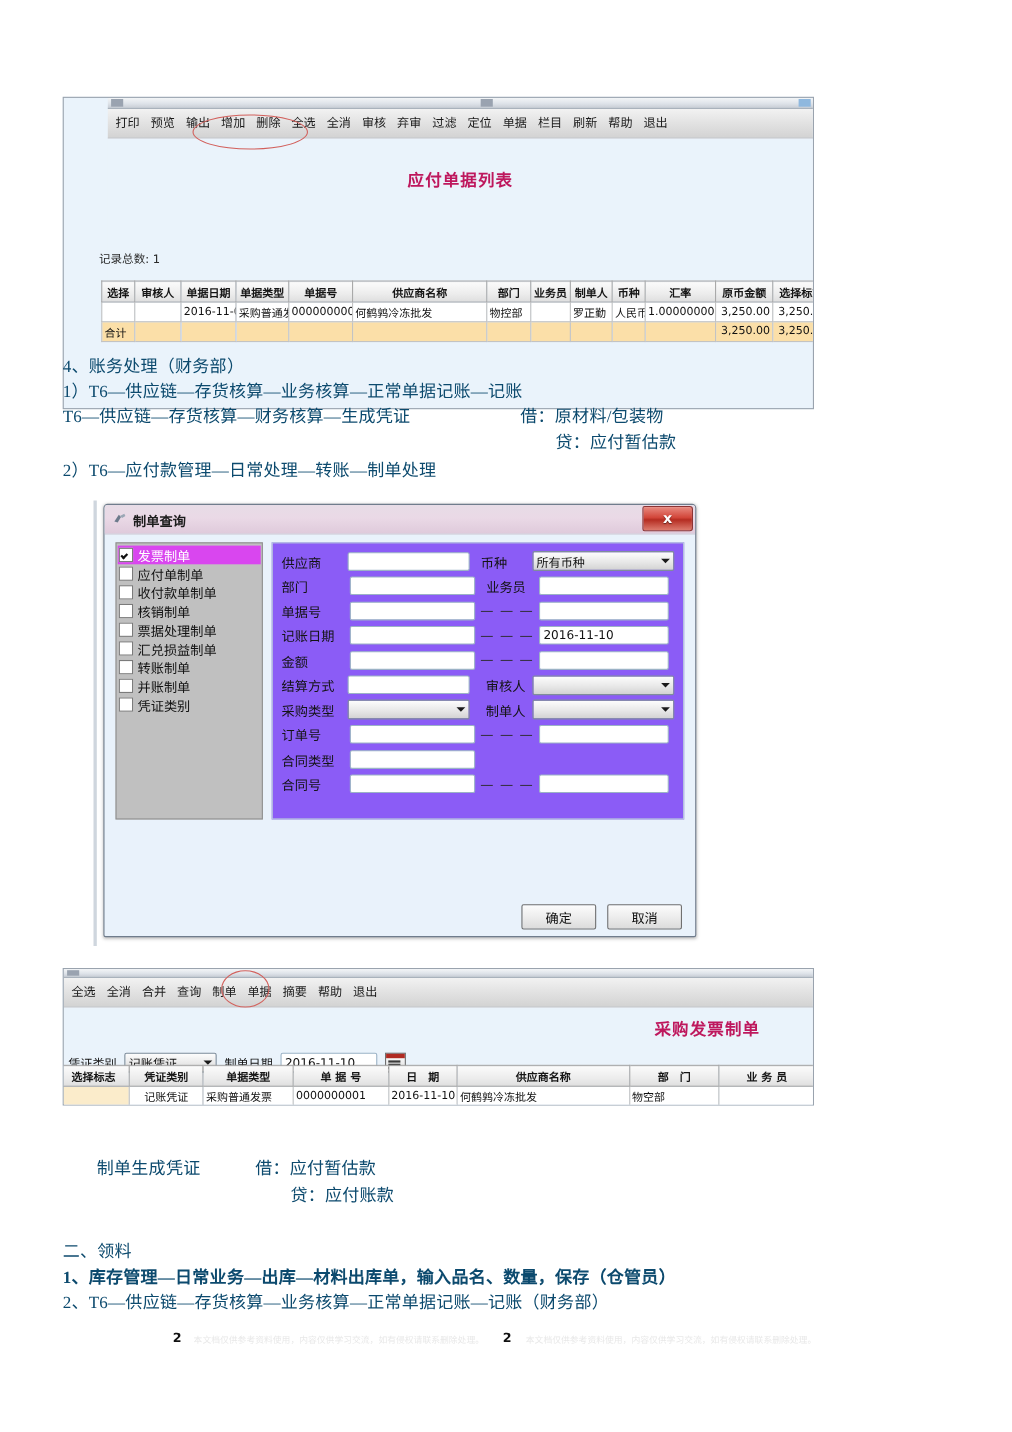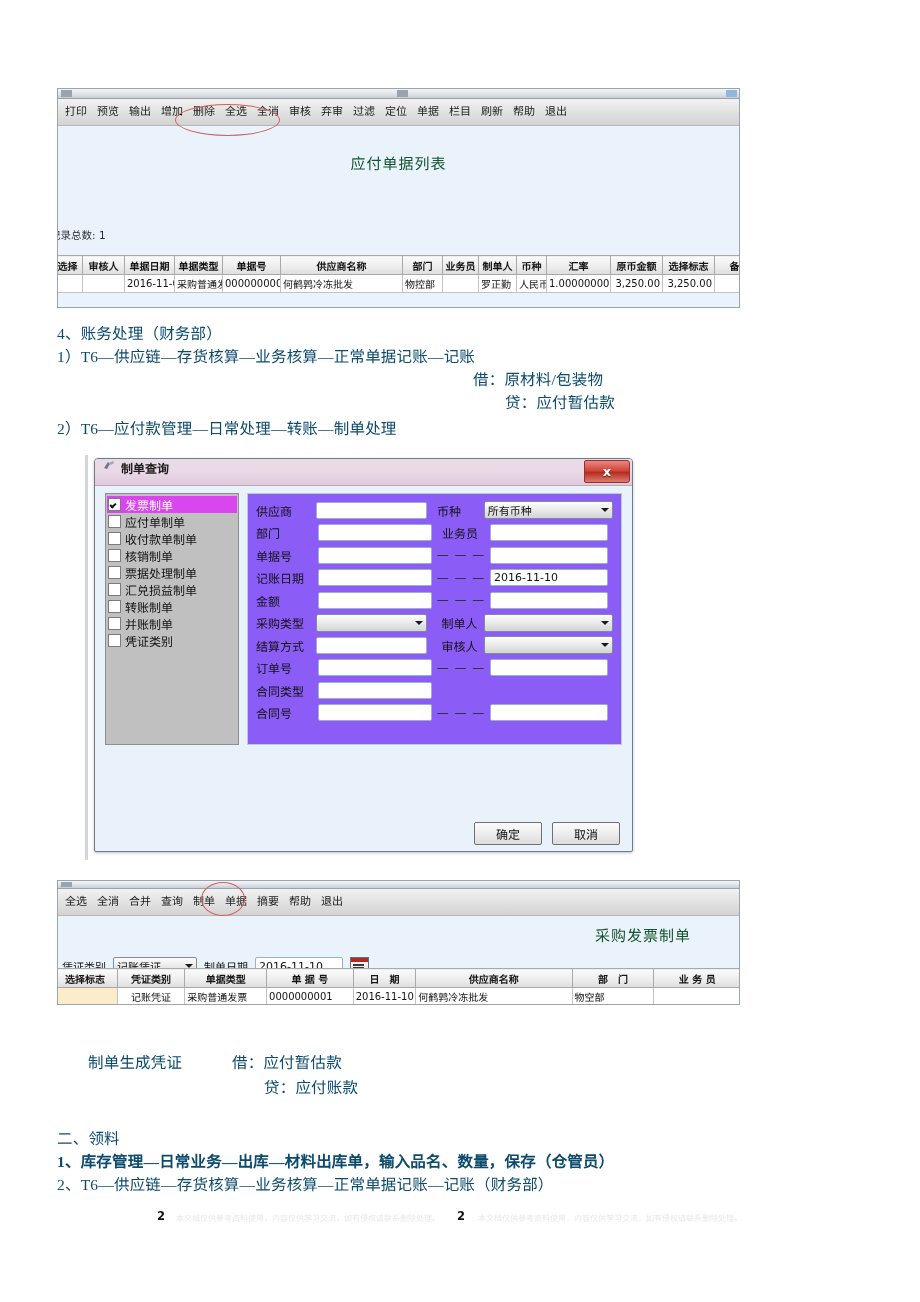--- a/index.html
+++ b/index.html
@@ -70,22 +70,22 @@
     padding: 2px 5px;
     white-space: nowrap;
     line-height: 14px;
   }
   .shot-body {
     background: #eaf3fb;
     position: relative;
   }
   .shot-title {
     text-align: center;
-    color: #14532d;
-    font-weight: normal;
+    color: #be185d;
+    font-weight: bold;
     font-family: "DejaVu Sans", "Liberation Sans", sans-serif;
     font-size: 15px;
     letter-spacing: 1px;
   }
   .shot-subnote {
     font-family: "DejaVu Sans", "Liberation Sans", sans-serif;
     font-size: 10.5px;
     color: #2a2a2a;
     position: absolute;
   }
@@ -133,20 +133,21 @@
     border: 1px solid #6f7c8c;
     border-radius: 4px 4px 2px 2px;
     box-shadow: 0 1px 3px rgba(0,0,0,.25);
   }
   .dlg-titlebar {
     height: 26px;
     background: linear-gradient(180deg,#e7dce6 0%, #ead9e6 45%, #dfcadb 100%);
     border-bottom: 1px solid #b9a8b6;
     border-radius: 3px 3px 0 0;
     display: flex;
+    align-items: center;
     position: relative;
   }
   .dlg-icon {
     width: 14px; height: 14px;
     margin: 0 5px 0 7px;
     position: relative;
   }
   .dlg-title-text {
     font-family: "DejaVu Sans", "Liberation Sans", sans-serif;
     font-size: 12px;
@@ -374,21 +375,21 @@
     color: #e8e8e8;
     white-space: nowrap;
     overflow: hidden;
   }
 </style>
 </head>
 <body>
 
 <div class="page">
 
-  <div class="shot" style="left:57px; top:88px; width:683px; height:220px; border:1px solid #9aa3ae;">
+  <div class="shot" style="left:57px; top:88px; width:683px; height:284px; border:1px solid #9aa3ae;padding-left:40px;">
 
     <div class="shot-titlebar">
       <div class="grip" style="left:3px;"></div>
       <div class="grip" style="left:339px;"></div>
       <div class="grip" style="right:2px;background:#8fb8de;"></div>
     </div>
 
     <div class="shot-toolbar">
       <div class="tool-item">打印</div>
       <div class="tool-item">预览</div>
@@ -459,30 +460,47 @@
               <td>何鹤鹑冷冻批发</td>
               <td>物控部</td>
               <td></td>
               <td>罗正勤</td>
               <td>人民币</td>
               <td class="num">1.00000000</td>
               <td class="num">3,250.00</td>
               <td class="num">3,250.00</td>
               <td></td>
             </tr>
+            <tr class="total">
+              <td>合计</td>
+              <td></td>
+              <td></td>
+              <td></td>
+              <td></td>
+              <td></td>
+              <td></td>
+              <td></td>
+              <td></td>
+              <td></td>
+              <td></td>
+              <td class="num">3,250.00</td>
+              <td class="num">3,250.00</td>
+              <td></td>
+            </tr>
           </tbody>
         </table>
       </div>
     </div>
   </div>
 
   <div class="annot-ellipse" style="left:175px; top:104px; width:103px; height:30px;"></div>
 
   <div class="doc-text" style="left:57px; top:322px;">4、账务处理（财务部）</div>
   <div class="doc-text" style="left:57px; top:345px;">1）T6—供应链—存货核算—业务核算—正常单据记账—记账</div>
+  <div class="doc-text" style="left:57px; top:368px;">T6—供应链—存货核算—财务核算—生成凭证</div>
   <div class="doc-text" style="left:473px; top:368px;text-align:center;">借：原材料/包装物</div>
   <div class="doc-text" style="left:505px; top:391px;">贷：应付暂估款</div>
   <div class="doc-text" style="left:57px; top:417px;">2）T6—应付款管理—日常处理—转账—制单处理</div>
 
   <div class="shot" style="left:85px; top:455px; width:520px; height:405px; background:#ffffff; border-left:3px solid #cfd6de;">
   </div>
 
   <div class="dialog" style="left:94px; top:458px; width:539px; height:394px;">
 
     <div class="dlg-titlebar">
@@ -573,36 +591,36 @@
         </div>
 
         <div class="f-row">
           <span class="f-lab l1">金额</span>
           <span class="f-in w1"></span>
           <span class="dashes">— — —</span>
           <span class="f-in w2"></span>
         </div>
 
         <div class="f-row">
+          <span class="f-lab l1">结算方式</span>
+          <span class="f-in w1"></span>
+          <span class="f-lab l2r"><span>审核人</span></span>
+          <span class="f-sel w2">
+            <span></span>
+            <span class="caret"></span>
+          </span>
+        </div>
+
+        <div class="f-row">
           <span class="f-lab l1">采购类型</span>
           <span class="f-sel w1">
             <span></span>
             <span class="caret"></span>
           </span>
           <span class="f-lab l2r"><span>制单人</span></span>
-          <span class="f-sel w2">
-            <span></span>
-            <span class="caret"></span>
-          </span>
-        </div>
-
-        <div class="f-row">
-          <span class="f-lab l1">结算方式</span>
-          <span class="f-in w1"></span>
-          <span class="f-lab l2r"><span>审核人</span></span>
           <span class="f-sel w2">
             <span></span>
             <span class="caret"></span>
           </span>
         </div>
 
         <div class="f-row">
           <span class="f-lab l1">订单号</span>
           <span class="f-in w1"></span>
           <span class="dashes">— — —</span>

